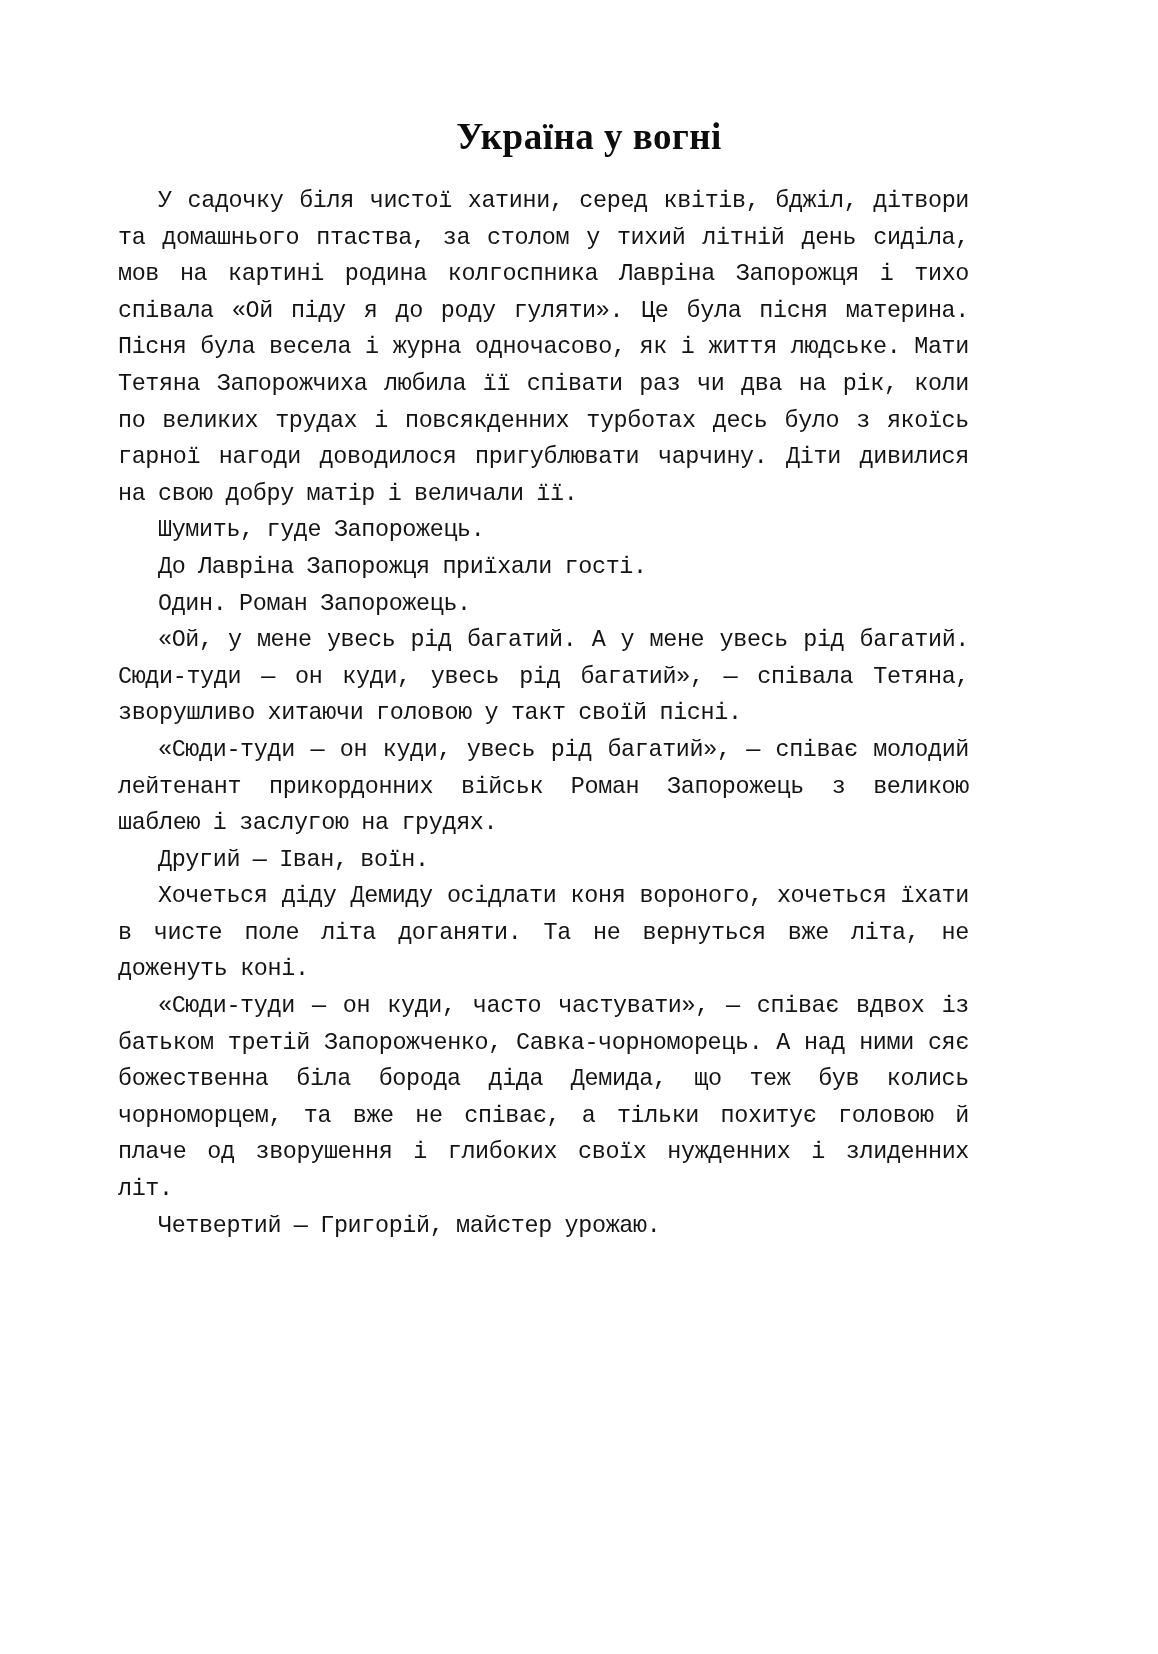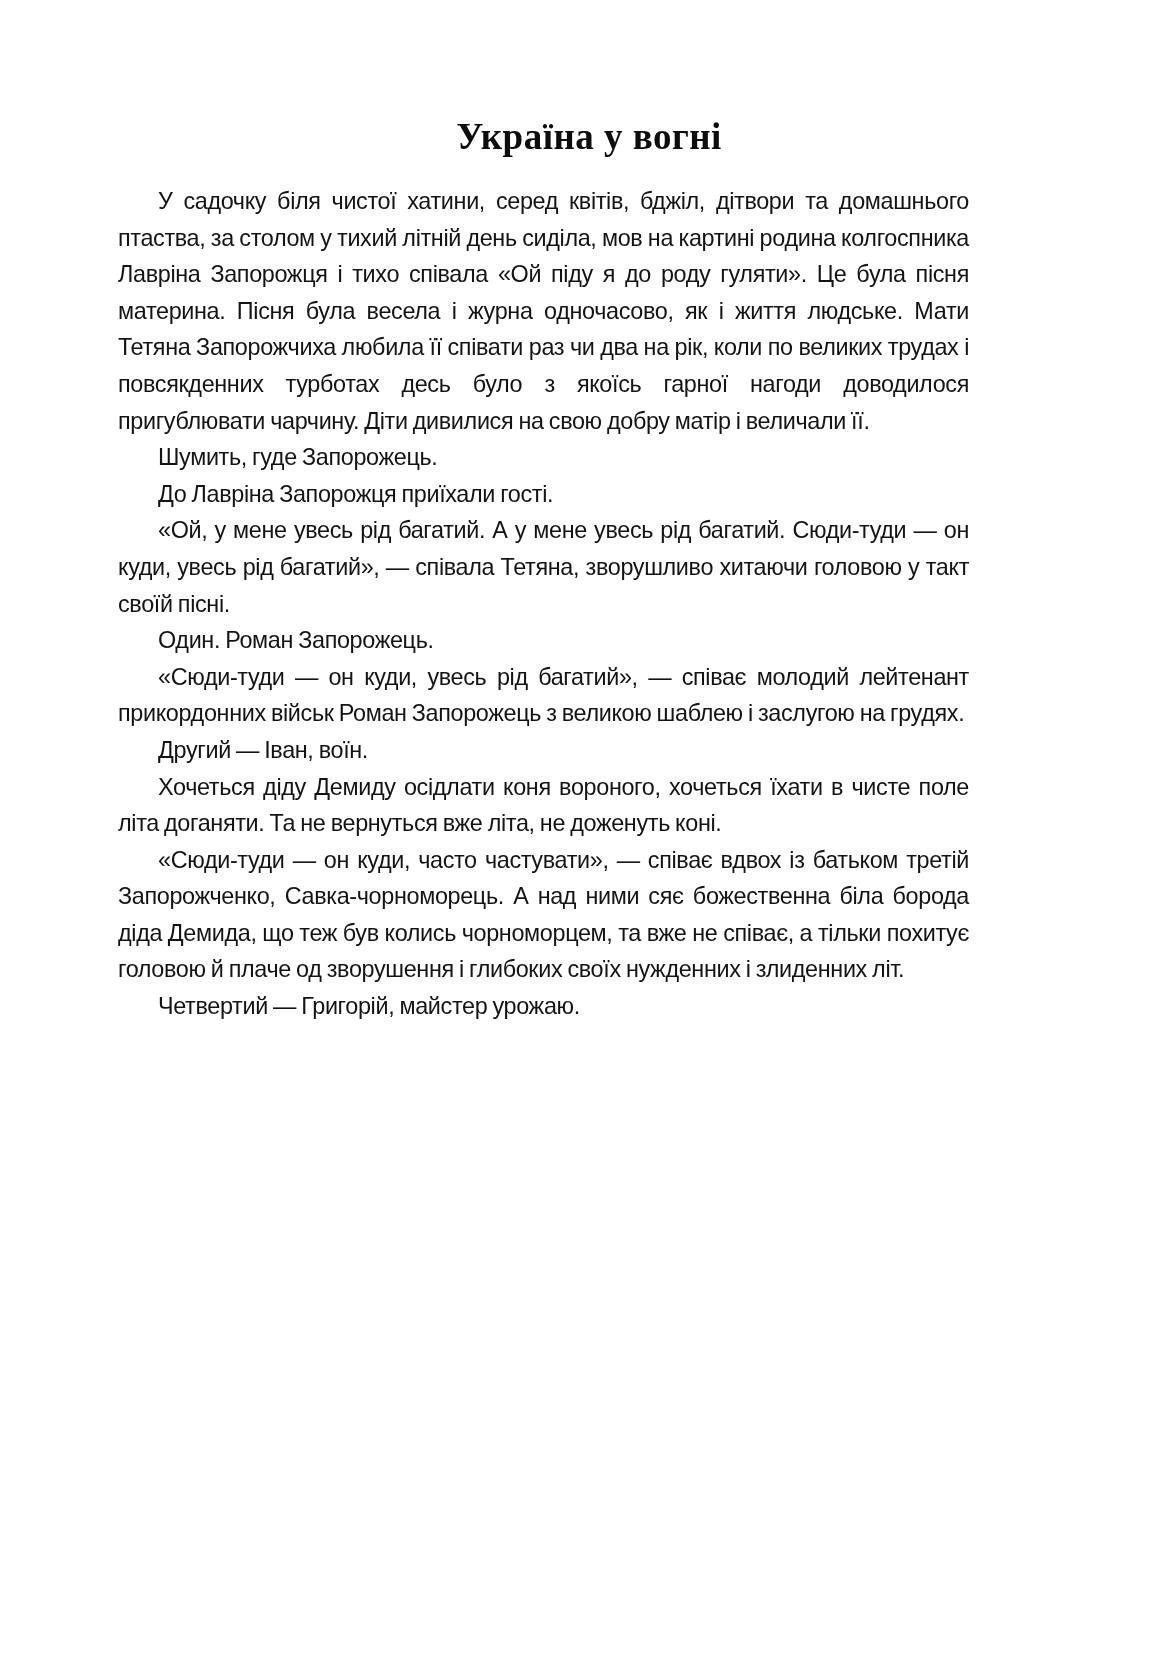--- a/index.html
+++ b/index.html
@@ -33,21 +33,21 @@
     letter-spacing: 0.5px;
     line-height: 50px;
     margin: 10px;
     color: #0d0d0d;
   }
   .body-text {
     position: absolute;
     left: 118px;
     top: 183px;
     width: 851px;
-    font-family: Liberation Sans, sans-serif;
+    font-family: Liberation Mono, monospace;
     font-size: 23.4px;
     line-height: 36.6px;
     color: #141414;
     letter-spacing: -0.35px;
     word-spacing: -1px;
   }
   .body-text p {
     margin: 0;
     text-indent: 40px;
     text-align: justify;
@@ -58,21 +58,21 @@
 </head>
 <body>
 
 <div class="page">
   <h1 class="title">Україна у вогні</h1>
 
   <div class="body-text">
     <p>У садочку біля чистої хатини, серед квітів, бджіл, дітвори та домашнього птаства, за столом у тихий літній день сиділа, мов на картині родина колгоспника Лавріна Запорожця і тихо співала «Ой піду я до роду гуляти». Це була пісня материна. Пісня була весела і журна одночасово, як і життя людське. Мати Тетяна Запорожчиха любила її співати раз чи два на рік, коли по великих трудах і повсякденних турботах десь було з якоїсь гарної нагоди доводилося пригублювати чарчину. Діти дивилися на свою добру матір і величали її.</p>
     <p>Шумить, гуде Запорожець.</p>
     <p>До Лавріна Запорожця приїхали гості.</p>
+    <p>Один. Роман Запорожець.</p>
     <p>«Ой, у мене увесь рід багатий. А у мене увесь рід багатий. Сюди-туди — он куди, увесь рід багатий», — співала Тетяна, зворушливо хитаючи головою у такт своїй пісні.</p>
-    <p>Один. Роман Запорожець.</p>
     <p>«Сюди-туди — он куди, увесь рід багатий», — співає молодий лейтенант прикордонних військ Роман Запорожець з великою шаблею і заслугою на грудях.</p>
     <p>Другий — Іван, воїн.</p>
     <p>Хочеться діду Демиду осідлати коня вороного, хочеться їхати в чисте поле літа доганяти. Та не вернуться вже літа, не доженуть коні.</p>
     <p>«Сюди-туди — он куди, часто частувати», — співає вдвох із батьком третій Запорожченко, Савка-чорноморець. А над ними сяє божественна біла борода діда Демида, що теж був колись чорноморцем, та вже не співає, а тільки похитує головою й плаче од зворушення і глибоких своїх нужденних і злиденних літ.</p>
     <p>Четвертий — Григорій, майстер урожаю.</p>
   </div>
 </div>
 
 </body></html>

